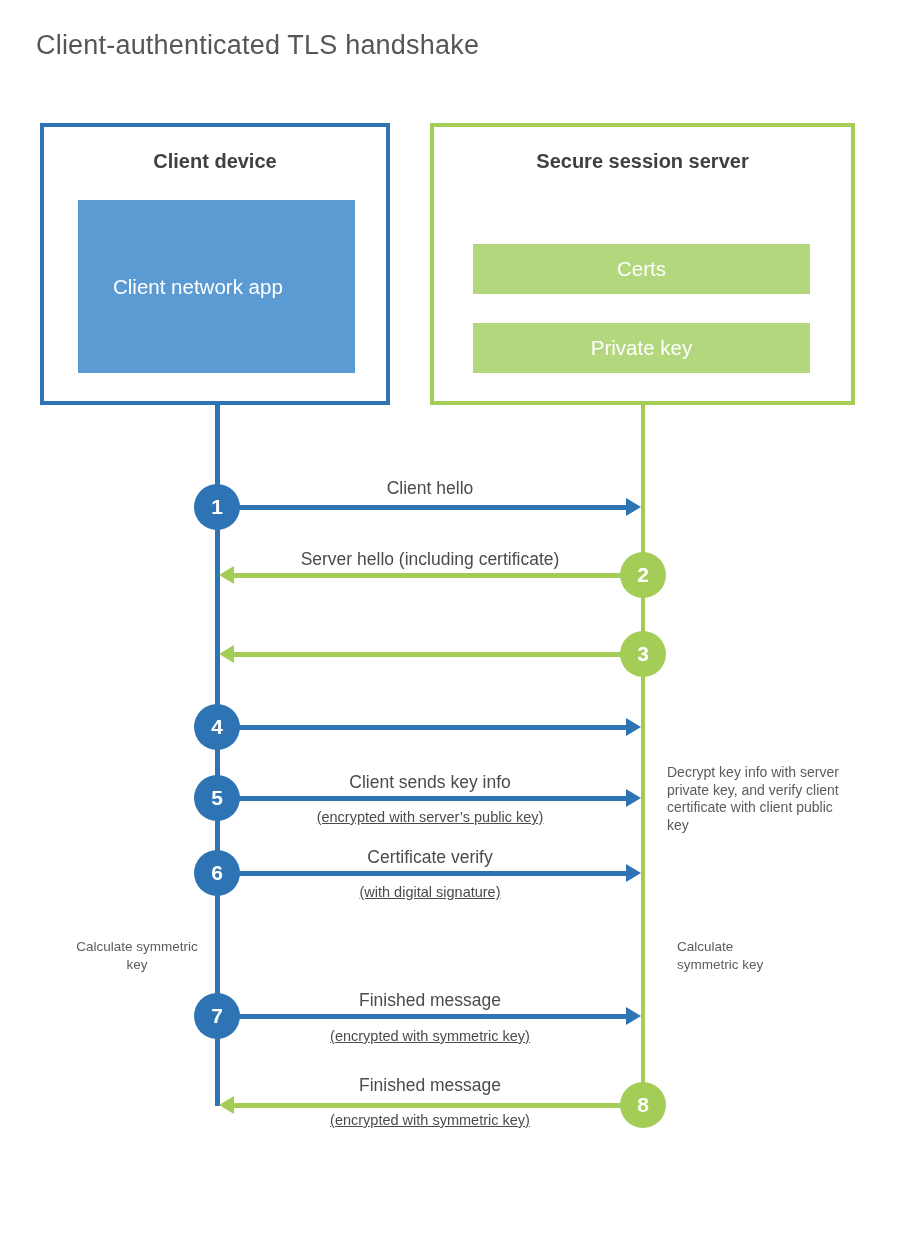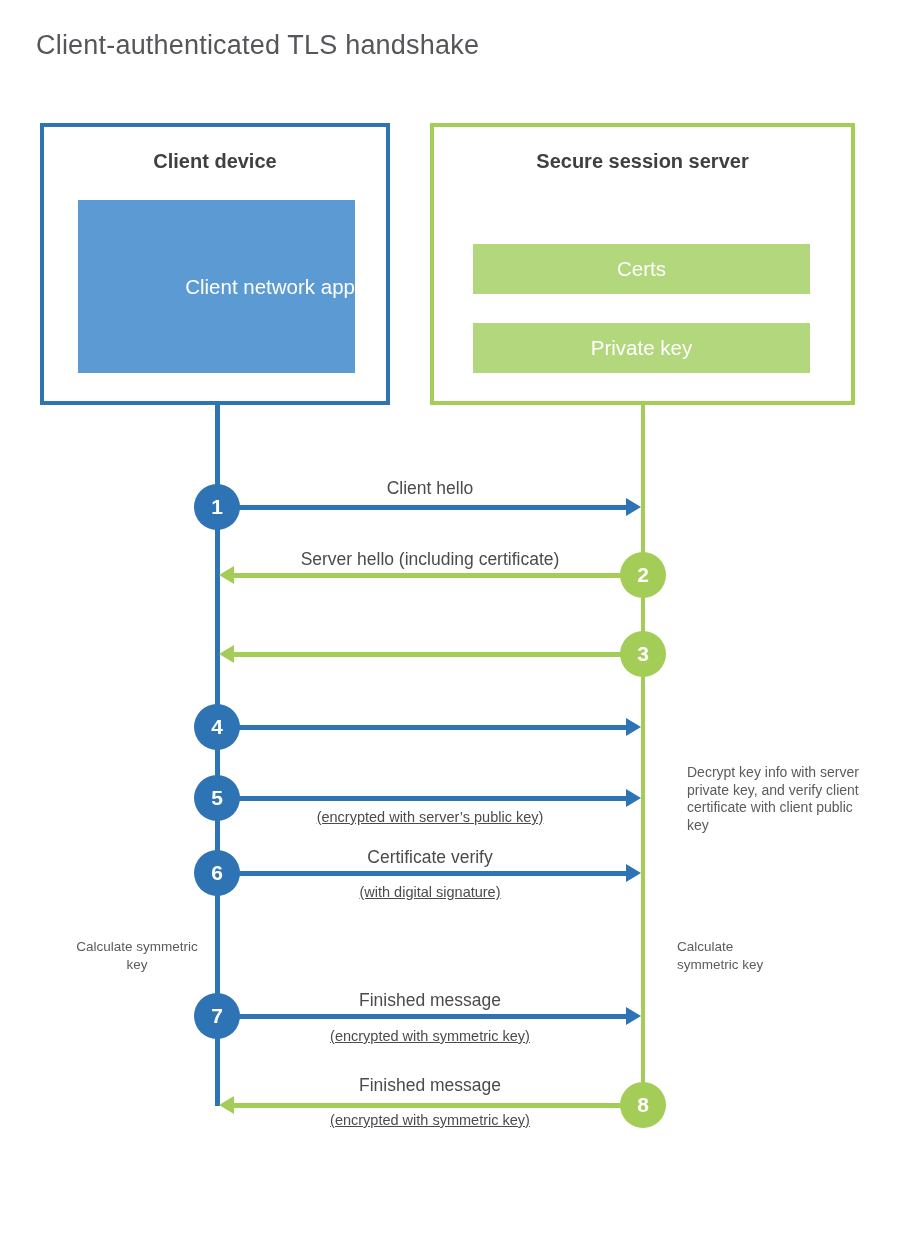--- a/index.html
+++ b/index.html
@@ -20,21 +20,21 @@
   .page-title{position:absolute;left:36px;top:30px;font-size:27px;font-weight:300;
     color:var(--title-color);letter-spacing:.2px;}
 
   
   .box{position:absolute;top:123px;height:282px;background:#fff;}
   .box.client{left:40px;width:350px;border:4px solid var(--blue);}
   .box.server{left:430px;width:425px;border:4px solid var(--green);}
   .box-title{margin-top:23px;text-align:center;font-size:20px;font-weight:700;color:var(--heading-color);}
 
   .app-box{position:absolute;left:78px;top:200px;width:277px;height:173px;background:var(--blue-fill);
-    display:flex;align-items:center;justify-content:flex-end;text-align:center;}
+    display:flex;align-items:center;justify-content:flex-start;text-align:center;padding-left:35px;}
   .app-box span{display:block;max-width:200px;color:#fff;font-size:20.5px;line-height:1.45;}
 
   .bar{position:absolute;left:473px;width:337px;height:50px;background:var(--green-fill);
     display:flex;align-items:center;justify-content:center;color:#fff;font-size:20.5px;}
   .bar-0{top:200px;} .bar-1{top:244px;} .bar-2{top:323px;}
 
   
   .vline{position:absolute;top:405px;width:4.5px;height:701px;}
   .vline.blue{left:215px;background:var(--blue);}
   .vline.green{left:640.5px;background:var(--green);}
@@ -62,21 +62,21 @@
   .s2{top:573px;} .h2{top:566px;} .b2{top:552px;} .l2{top:549px;}
   .s3{top:652px;} .h3{top:645px;} .b3{top:631px;} .l3{top:628px;}
   .s4{top:725px;} .h4{top:718px;} .b4{top:704px;} .l4{top:698px;}
   .s5{top:796px;} .h5{top:789px;} .b5{top:775px;} .l5{top:772px;} .sub5{top:809px;}
   .s6{top:871px;} .h6{top:864px;} .b6{top:850px;} .l6{top:847px;} .sub6{top:884px;}
   .s7{top:1014px;} .h7{top:1007px;} .b7{top:993px;} .l7{top:990px;} .sub7{top:1028px;}
   .s8{top:1103px;} .h8{top:1096px;} .b8{top:1082px;} .l8{top:1075px;} .sub8{top:1112px;}
 
   
   .note{position:absolute;color:var(--note-color);font-size:14px;line-height:17.5px;}
-  .note.decrypt{left:667px;top:764px;width:172px;margin-left:20px;}
+  .note.decrypt{left:667px;top:764px;width:172px;}
   .note.calc-left{left:75px;top:938px;width:124px;text-align:center;font-size:13.5px;line-height:18px;}
   .note.calc-right{left:677px;top:938px;width:110px;text-align:left;font-size:13.5px;line-height:18px;}
 </style>
 </head>
 <body>
 
 <div class="stage">
 
   <h1 class="page-title">Client-authenticated TLS handshake</h1>
 
@@ -114,20 +114,21 @@
   <div class="head left h3"></div>
   <div class="badge green b3">3</div>
 
   <div class="shaft blue s4"></div>
   <div class="head right h4"></div>
   <div class="badge blue b4">4</div>
 
   <div class="shaft blue s5"></div>
   <div class="head right h5"></div>
   <div class="badge blue b5">5</div>
+  <div class="mlabel l5">Client sends key info</div>
   <div class="sublabel sub5">(encrypted with server’s public key)</div>
 
   <div class="shaft blue s6"></div>
   <div class="head right h6"></div>
   <div class="badge blue b6">6</div>
   <div class="mlabel l6">Certificate verify</div>
   <div class="sublabel sub6">(with digital signature)</div>
 
   <div class="shaft blue s7"></div>
   <div class="head right h7"></div>

